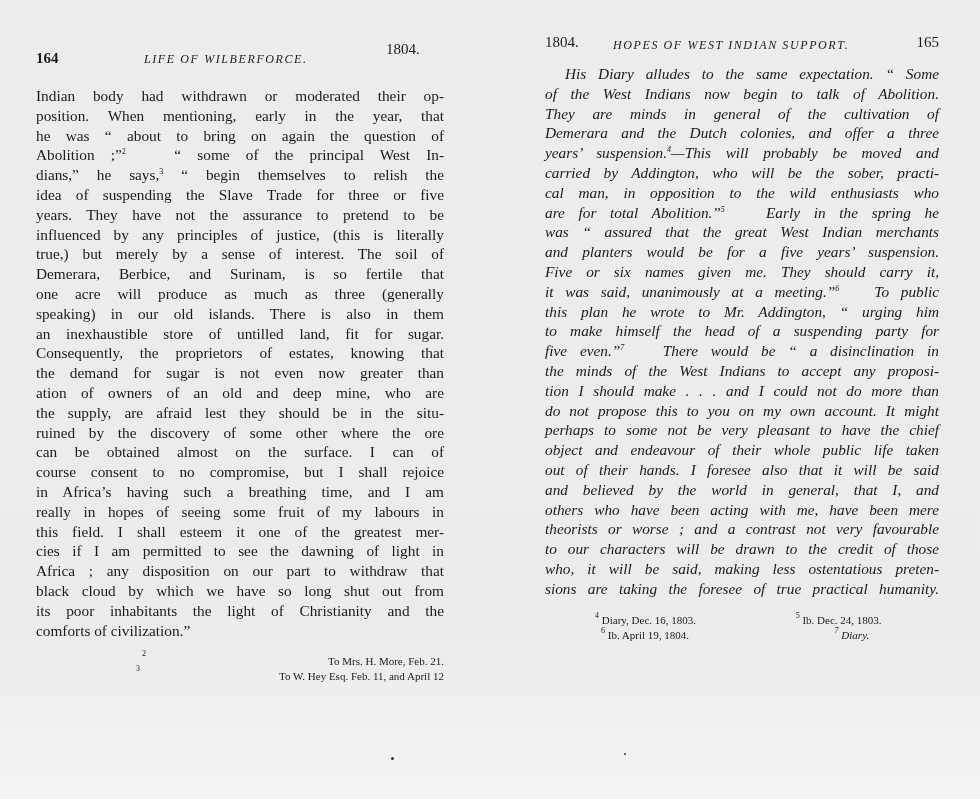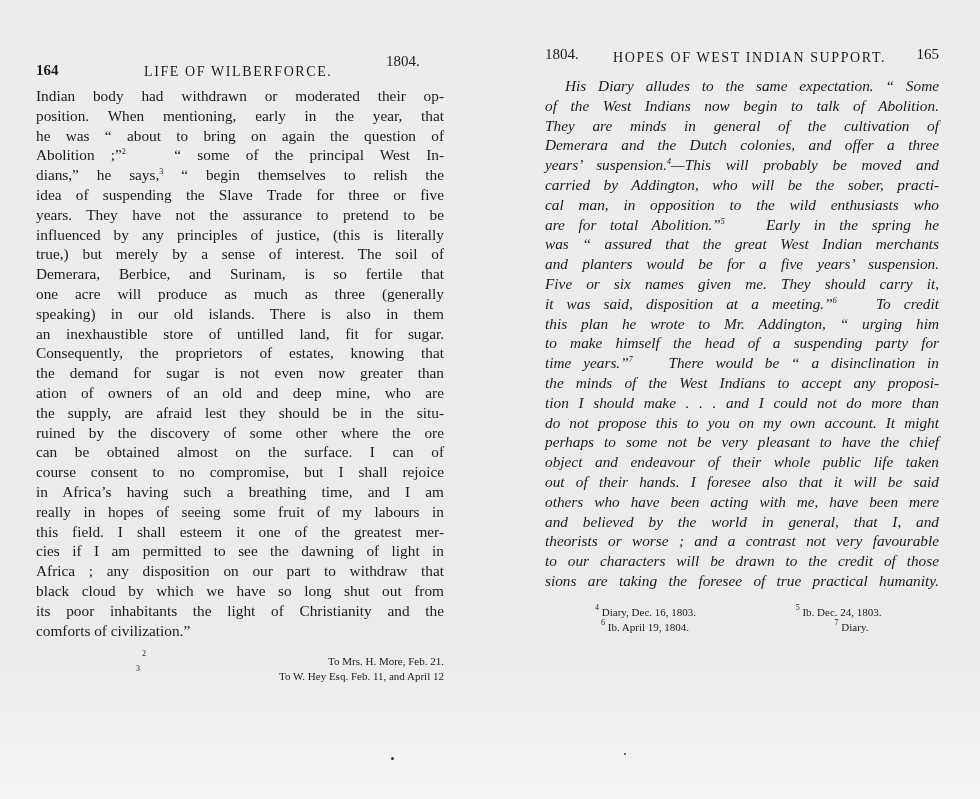--- a/index.html
+++ b/index.html
@@ -3,59 +3,60 @@
 <meta charset="utf-8">
 <style>
   html, body { margin: 0; padding: 0; }
   body {
     width: 980px; height: 799px; overflow: hidden;
     background: linear-gradient(180deg, #ececec 0%, #ebebeb 80%, #f4f4f4 100%);
     font-family: "Liberation Serif", "DejaVu Serif", serif;
     color: #1a1a1a;
     position: relative;
   }
-  .page { position: absolute; top: 12px; }
+  .page { position: absolute; top: 0; }
   .page.left { left: 36px; width: 408px; }
   .page.right { left: 545px; width: 394px; }
   .running-head {
     position: relative; height: 22px; margin-top: 40px;
     font-size: 15px;
   }
   .page.left .running-head { margin-top: 46px; }
   .page.right .running-head { margin-top: 34px; }
   .rh-num, .rh-year, .rh-title { position: absolute; top: 0; }
   .rh-title {
-    font-size: 14px; letter-spacing: 1.6px; text-transform: uppercase;
+    font-size: 12px; letter-spacing: 1.6px; text-transform: uppercase;
     top: 3px;
+    font-style: italic;
   }
   .page.left .rh-num { left: 0; top: 4px; font-weight: bold; }
   .page.left .rh-title { left: 108px; top: 6px; }
   .page.left .rh-year { left: 350px; top: -5px; }
   .page.right .rh-year { left: 0; top: 0; }
   .page.right .rh-title { left: 68px; top: 4px; }
   .page.right .rh-num { right: 0; top: 0; }
   .body-text {
-    margin-top: 6px;
+    margin-top: 18px;
     font-size: 15.3px; line-height: 19.8px;
     text-align: justify;
   }
   .page.right .body-text { margin-top: 8px; font-style: italic; }
   .line { display: block; text-align: justify; text-align-last: justify; white-space: nowrap; height: 19.8px; }
   .line.last { text-align-last: left; }
   .line.indent { padding-left: 20px; }
   sup { font-size: 8px; vertical-align: 6px; line-height: 0; }
   .footnotes { margin-top: 14px; font-size: 11px; line-height: 15px; }
   .fn-row { display: flex; justify-content: space-between; }
   .page.left .footnotes { padding-left: 106px; }
   .page.left .fn-row:nth-child(2) { margin-left: -6px; }
   .page.right .footnotes { padding-left: 50px; }
   .fn-col { width: 210px; }
   .fn-col.b { width: 150px; }
   .page.right .fn-row:nth-child(2) .fn-col.a { padding-left: 6px; width: 204px; }
-  .page.right .fn-row:nth-child(2) .fn-col.b { padding-left: 40px; width: 110px; }
+  .page.right .fn-row:nth-child(2) .fn-col.b { padding-left: 40px; width: 110px; font-style: italic; }
   .speck { position: absolute; width: 3px; height: 3px; background: #333; border-radius: 50%; }
 </style>
 </head>
 <body>
 
 <div class="page left">
   <div class="running-head">
     <span class="rh-num">164</span>
     <span class="rh-title">LIFE OF WILBERFORCE.</span>
     <span class="rh-year">1804.</span>
@@ -111,34 +112,35 @@
     <span class="line">of the West Indians now begin to talk of Abolition.</span>
     <span class="line">They are minds in general of the cultivation of</span>
     <span class="line">Demerara and the Dutch colonies, and offer a three</span>
     <span class="line"><span>years’ suspension.</span><sup>4</sup><span>—This will probably be moved and</span></span>
     <span class="line">carried by Addington, who will be the sober, practi-</span>
     <span class="line">cal man, in opposition to the wild enthusiasts who</span>
     <span class="line"><span>are for total Abolition.”</span><sup>5</sup> &nbsp; <span>Early in the spring he</span></span>
     <span class="line">was “ assured that the great West Indian merchants</span>
     <span class="line">and planters would be for a five years’ suspension.</span>
     <span class="line">Five or six names given me.  They should carry it,</span>
-    <span class="line"><span>it was said, disposition at a meeting.”</span><sup>6</sup> &nbsp; <span>To credit</span></span>
+    <span class="line"><span>it was said, unanimously at a meeting.”</span><sup>6</sup> &nbsp; <span>To public</span></span>
     <span class="line">this plan he wrote to Mr. Addington, “ urging him</span>
     <span class="line">to make himself the head of a suspending party for</span>
-    <span class="line"><span>time years.”</span><sup>7</sup> &nbsp; <span>There would be “ a disinclination in</span></span>
+    <span class="line"><span>five even.”</span><sup>7</sup> &nbsp; <span>There would be “ a disinclination in</span></span>
     <span class="line">the minds of the West Indians to accept any proposi-</span>
     <span class="line">tion I should make . . . and I could not do more than</span>
     <span class="line">do not propose this to you on my own account.  It might</span>
     <span class="line">perhaps to some not be very pleasant to have the chief</span>
     <span class="line">object and endeavour of their whole public life taken</span>
     <span class="line">out of their hands.  I foresee also that it will be said</span>
+    <span class="line">and believed by the world in general, that I, and</span>
     <span class="line">others who have been acting with me, have been mere</span>
-    <span class="line">and believed by the world in general, that I, and</span>
     <span class="line">theorists or worse ; and a contrast not very favourable</span>
     <span class="line">to our characters will be drawn to the credit of those</span>
+    <span class="line">who, it will be said, making less ostentatious preten-</span>
     <span class="line">sions are taking the foresee of true practical humanity.</span>
   </div>
   <div class="footnotes">
     <div class="fn-row">
       <div class="fn-col a"><sup>4</sup>&nbsp;<span>Diary, Dec. 16, 1803.</span></div>
       <div class="fn-col b"><sup>5</sup>&nbsp;<span>Ib. Dec. 24, 1803.</span></div>
     </div>
     <div class="fn-row">
       <div class="fn-col a"><sup>6</sup>&nbsp;<span>Ib. April 19, 1804.</span></div>
       <div class="fn-col b"><sup>7</sup>&nbsp;<span>Diary.</span></div>

